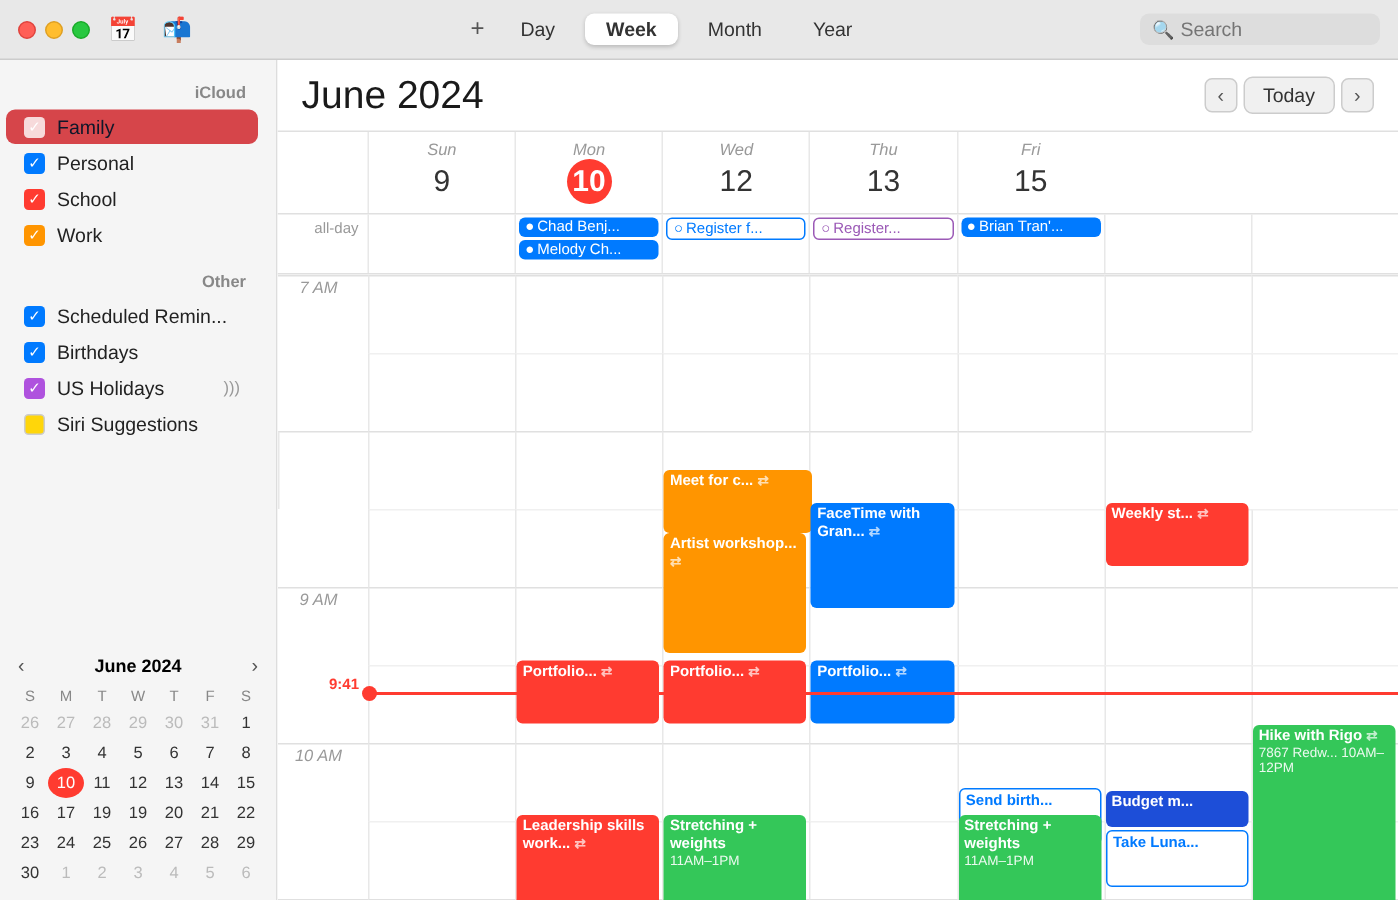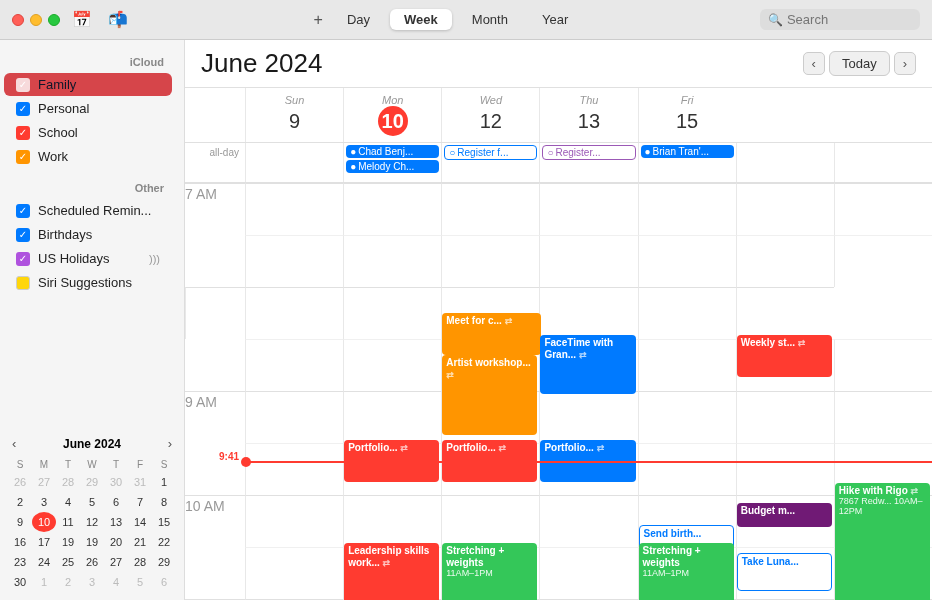--- a/index.html
+++ b/index.html
@@ -258,23 +258,24 @@
       flex-direction: column;
       position: relative;
     }
     .grid-row {
       display: grid;
       grid-template-columns: 60px repeat(7, 1fr);
       height: 52px;
       flex-shrink: 0;
     }
     .grid-time {
-      font-size: 14px; color: #999;
-      text-align: left; padding: 2px 6px 0 0;
+      font-size: 11px; color: #999;
+      text-align: center; padding: 2px 6px 0 0;
       border-top: 1px solid transparent;
+      font-style: italic;
     }
     .grid-time.show { border-top: 1px solid #e0e0e0; }
     .grid-cell {
       border-left: 1px solid #e8e8e8;
       border-top: 1px solid #f0f0f0;
       position: relative;
     }
     .grid-cell.hour { border-top: 1px solid #e0e0e0; }
 
     
@@ -590,26 +591,26 @@
               <div class="grid-cell hour"></div>
               <div class="grid-cell hour"></div>
               <div class="grid-cell hour"></div>
             </div>
           </div>
         <div class="events-layer" id="events-layer">
             <div class="event-abs" style="left: 197.286px; width: 99px; top: 130px; height: 42px; background: rgb(255, 149, 0); color: rgb(255, 255, 255);"><span class="et">Meet for c... <span style="opacity:0.7;font-size:9px;">⇄</span></span></div>
             <div class="event-abs" style="left: 197.286px; width: 95.1429px; top: 172px; height: 80px; background: rgb(255, 149, 0); color: rgb(255, 255, 255);"><span class="et">Artist workshop... <span style="opacity:0.7;font-size:9px;">⇄</span></span></div>
             <div class="event-abs" style="left: 197.286px; width: 95.1429px; top: 257px; height: 42px; background: rgb(255, 59, 48); color: rgb(255, 255, 255);"><span class="et">Portfolio... <span style="opacity:0.7;font-size:9px;">⇄</span></span></div>
             <div class="event-abs" style="left: 197.286px; width: 95.1429px; top: 360px; height: 78px; background: rgb(52, 199, 89); color: rgb(255, 255, 255);"><span class="et">Stretching + weights</span><div class="ed">11AM–1PM</div></div>
-            <div class="event-abs" style="left: 295.429px; width: 95.1429px; top: 152px; height: 59px; background: rgb(0, 122, 255); color: rgb(255, 255, 255);"><span class="et">FaceTime with Gran... <span style="opacity:0.7;font-size:9px;">⇄</span></span></div>
+            <div class="event-abs" style="left: 295.429px; width: 95.1429px; top: 152px; height: 70px; background: rgb(0, 122, 255); color: rgb(255, 255, 255);"><span class="et">FaceTime with Gran... <span style="opacity:0.7;font-size:9px;">⇄</span></span></div>
             <div class="event-abs" style="left: 295.429px; width: 95.1429px; top: 257px; height: 42px; background: rgb(0, 122, 255); color: rgb(255, 255, 255);"><span class="et">Portfolio... <span style="opacity:0.7;font-size:9px;">⇄</span></span></div>
             <div class="event-abs" style="left: 393.571px; width: 95.1429px; top: 342px; height: 38px; background: rgb(255, 255, 255); border: 1.5px solid rgb(0, 122, 255); color: rgb(0, 122, 255);"><span class="et">Send birth...</span></div>
             <div class="event-abs" style="left: 393.571px; width: 95.1429px; top: 360px; height: 78px; background: rgb(52, 199, 89); color: rgb(255, 255, 255);"><span class="et">Stretching + weights</span><div class="ed">11AM–1PM</div></div>
             <div class="event-abs" style="left: 491.714px; width: 95.1429px; top: 152px; height: 42px; background: rgb(255, 59, 48); color: rgb(255, 255, 255);"><span class="et">Weekly st... <span style="opacity:0.7;font-size:9px;">⇄</span></span></div>
-            <div class="event-abs" style="left: 491.714px; width: 95.1429px; top: 320px; height: 24px; background: #701a75; color: rgb(255, 255, 255);"><span class="et">Budget m...</span></div>
+            <div class="event-abs" style="left: 491.714px; width: 95.1429px; top: 344px; height: 24px; background: #1d4ed8; color: rgb(255, 255, 255);"><span class="et">Budget m...</span></div>
             <div class="event-abs" style="left: 491.714px; width: 95.1429px; top: 370px; height: 38px; background: rgb(255, 255, 255); border: 1.5px solid rgb(0, 122, 255); color: rgb(0, 122, 255);"><span class="et">Take Luna...</span></div>
             <div class="event-abs" style="left: 589.857px; width: 95.1429px; top: 300px; height: 130px; background: rgb(52, 199, 89); color: rgb(255, 255, 255);"><span class="et">Hike with Rigo <span style="opacity:0.7;font-size:9px;">⇄</span></span><div class="ed">7867 Redw... 10AM–12PM</div></div>
             <div class="event-abs" style="left: 99.1429px; width: 95.1429px; top: 257px; height: 42px; background: rgb(255, 59, 48); color: rgb(255, 255, 255);"><span class="et">Portfolio... <span style="opacity:0.7;font-size:9px;">⇄</span></span></div>
             <div class="event-abs" style="left: 99.1429px; width: 95.1429px; top: 360px; height: 68px; background: rgb(255, 59, 48); color: rgb(255, 255, 255);"><span class="et">Leadership skills work... <span style="opacity:0.7;font-size:9px;">⇄</span></span></div>
           </div>
         <div id="time-line-wrap" style="position: absolute; left: 0px; right: 0px; pointer-events: none; z-index: 10; top: 279.067px;">
           <div style="display:flex;align-items:center;">
             <div id="time-indicator" class="time-indicator">9:41</div>
             <div class="time-line" id="time-line"></div>
           </div>

